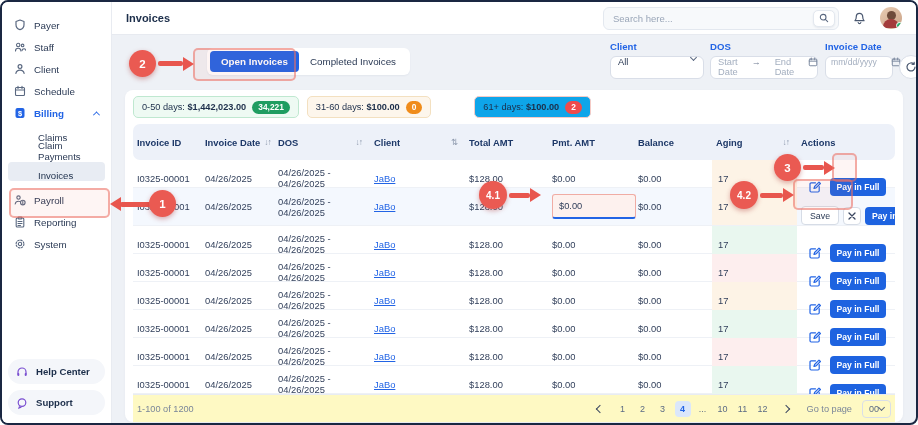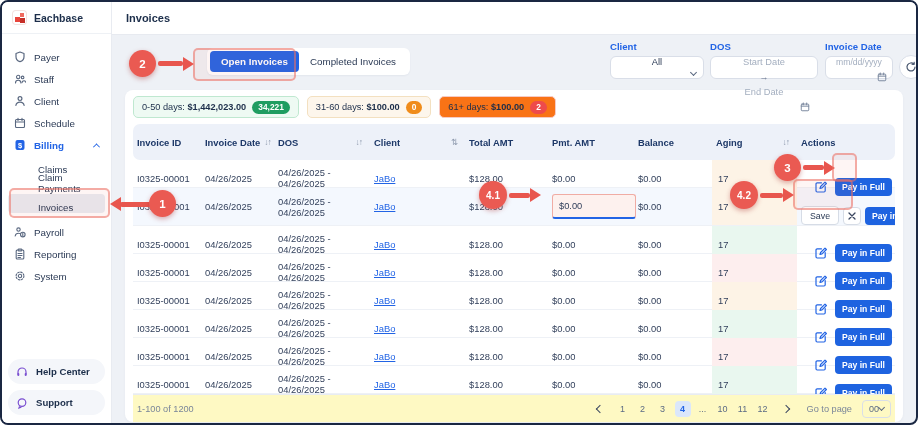--- a/index.html
+++ b/index.html
@@ -48,50 +48,50 @@
 
   .content{ flex:1; padding:0 13px; position:relative; }
 
   
   .filters-row{ height:55px; position:relative; }
   .tabs{ position:absolute; left:82px; top:13px; background:#fff; border-radius:6px; padding:3px; display:flex; align-items:center; box-shadow:0 1px 2px rgba(20,40,80,.05); }
   .tab{ font-size:9.8px; padding:5px 11px; border-radius:4px; color:#2b3a55; cursor:pointer; white-space:nowrap; }
   .tab.active{ background:#2264e5; color:#fff; font-weight:bold; }
   .fgroup{ position:absolute; top:6px; }
   .flabel{ font-size:9.6px; font-weight:bold; color:#2264e5; margin-bottom:4px; }
-  .fbox{ height:23px; background:#fff; border:1px solid #d9dee8; border-radius:6px; display:flex; align-items:center; padding:0 7px; font-size:9.3px; color:#2b3a55; gap:5px; cursor:pointer;flex-direction:column; }
+  .fbox{ height:23px; background:#fff; border:1px solid #d9dee8; border-radius:6px; display:flex; padding:0 7px; font-size:9.3px; color:#2b3a55; gap:14px; cursor:pointer; }
   .fbox .ph{ color:#a3aebf; }
   .fbox .arr{ color:#6b7890; font-size:9px; }
   .chev-dn{ width:5px; height:5px; border-right:1.4px solid #5a6880; border-bottom:1.4px solid #5a6880; transform:rotate(45deg); margin-left:auto; margin-top:-2px; }
   .cal{ color:#7d8aa0; display:flex; margin-left:auto; }
   .round-btn{ position:absolute; top:20px; left:774px; width:24px; height:24px; border-radius:50%; background:#fff; border:1px solid #d9dee8; display:flex; align-items:center; justify-content:center; color:#4a5870; cursor:pointer; }
 
   
   .card{ background:#fff; border-radius:8px; height:332px; padding:6px 8px 0; display:flex; flex-direction:column; box-shadow:0 1px 3px rgba(20,40,80,.04); }
   .chips{ display:flex; gap:8px; height:22px; margin-bottom:6px; }
   .chip{ display:flex; align-items:center; gap:6px; padding:0 8px; border-radius:5px; font-size:9.2px; color:#1c2e4a; border:1px solid; }
   .chip b{ font-weight:bold; }
   .chip .badge{ color:#fff; font-weight:bold; font-size:8.4px; padding:1.5px 6px; border-radius:8px; }
   .chip.green{ background:#eefaf3; border-color:#bfe8d0; } .chip.green .badge{ background:#1f9d61; }
   .chip.orange{ background:#fdf6ec; border-color:#f3e0c0; } .chip.orange .badge{ background:#f08c1a; }
-  .chip.red{ background:#f97316; border-color:#f5cbc6; } .chip.red .badge{ background:#ee4b4b; }
+  .chip.red{ background:#0ea5e9; border-color:#f5cbc6;margin-left:35px; } .chip.red .badge{ background:#ee4b4b; }
 
   .tgrid{ display:grid; grid-template-columns:68px 73px 96px 95px 83px 86px 78px 85px 1fr; align-items:center; }
   .thead{ background:#edf1f9; border-radius:7px; height:36px; font-size:9.4px; font-weight:bold; color:#1d3868; }
   .thead>div{ padding-left:4px; display:flex; align-items:center; }
   .thead .sb{ justify-content:space-between; padding-right:8px; }
   .sort{ color:#8d99ad; font-size:8.5px; letter-spacing:-1px; cursor:pointer; font-weight:normal; }
   .thead .inl{ gap:4px; }
   .rows{ flex:1; overflow:hidden; }
   .trow{ height:28px; font-size:9.4px; color:#33415c; border-bottom:1px solid #eef1f6; }
   .trow>div{ padding-left:4px; }
   .trow.editing{ height:38px; background:#f4f8fe; }
   .client-link{ color:#2264e5; text-decoration:underline; cursor:pointer; }
   .aging-cell{ height:100%; display:flex; align-items:center; padding-left:6px !important; }
-  .actions-cell{ display:flex; justify-content:flex-end; align-items:center; gap:6px; padding-right:3px !important;margin-top:18px; }
+  .actions-cell{ display:flex; justify-content:center; align-items:center; gap:6px; padding-right:3px !important;margin-top:18px; }
   .edit-btn{ width:17px; height:17px; display:flex; align-items:center; justify-content:center; color:#2264e5; cursor:pointer; }
   .pay-btn{ background:#1e63e0; color:#fff; font-size:8.6px; font-weight:bold; padding:4px 7px; border-radius:4px; border:0; cursor:pointer; white-space:nowrap; font-family:"Liberation Sans",sans-serif; }
   .save-btn{ background:#fff; border:1px solid #d6dce6; border-radius:4px; font-size:8.8px; color:#2b3a55; padding:3.5px 8px; cursor:pointer; font-family:"Liberation Sans",sans-serif; }
   .x-btn{ width:18px; height:18px; background:#fff; border:1px solid #d6dce6; border-radius:4px; display:flex; align-items:center; justify-content:center; color:#3a4660; cursor:pointer; }
   .pmt-input{ width:84px; height:25px; background:#fdf1ee; border:1.5px solid #f0aca4; border-bottom:2px solid #2264e5; border-radius:3px; font-size:9.3px; color:#33415c; padding:0 6px; outline:0; font-family:"Liberation Sans",sans-serif; }
 
   .pager{ height:28px; border-top:1px solid #e8ecf2; display:flex; align-items:center; justify-content:space-between; padding:0 4px; background:#fef9c3; }
   .pg-info{ font-size:9.2px; color:#7a8699; }
   .pg-right{ display:flex; align-items:center; gap:4px; }
   .pg-num{ min-width:16px; height:16px; display:flex; align-items:center; justify-content:center; font-size:9px; color:#5b6b84; border-radius:4px; cursor:pointer; padding:0 2px; }
@@ -112,28 +112,20 @@
   .ahead{ width:0; height:0; border-top:7px solid transparent; border-bottom:7px solid transparent; }
   .ahead.r{ border-left:11px solid #e8564e; }
   .ahead.l{ border-right:11px solid #e8564e; }
 </style>
 </head>
 <body>
 
 <div class="window">
 
   <aside class="sidebar">
-    <div class="logo-row">
-      <span class="logo-mark">
-          <i></i>
-          <i></i>
-          <i></i>
-        </span>
-      <span class="brand">Eachbase</span>
-    </div>
     <nav class="nav">
       <div class="nav-item">
         <svg width="12" height="12" viewBox="0 0 12 12" fill="none" stroke="currentColor" stroke-width="1.2" stroke-linejoin="round">
             <path d="M6 1l4 1.5v3.2c0 2.4-1.7 4.2-4 4.9-2.3-.7-4-2.5-4-4.9V2.5z"></path>
           </svg>
         <span>Payer</span>
       </div>
       <div class="nav-item">
         <svg width="12" height="12" viewBox="0 0 12 12" fill="none" stroke="currentColor" stroke-width="1.1" stroke-linecap="round">
             <circle cx="4.2" cy="4" r="1.7"></circle>
@@ -215,20 +207,42 @@
             <path d="M3.4 9.8 3 11l2-.8" fill="currentColor"></path>
           </svg>
         <span>Support</span>
       </div>
     </div>
   </aside>
 
   <div class="main">
     <div class="topbar">
       <span class="page-title">Invoices</span>
+      <div class="topbar-right">
+        <div class="searchbox">
+          <input placeholder="Search here..." style="">
+          <span class="search-btn">
+            <svg width="10" height="10" viewBox="0 0 12 12" fill="none" stroke="currentColor" stroke-width="1.3" stroke-linecap="round">
+                <circle cx="5" cy="5" r="3.4"></circle>
+                <path d="M7.6 7.6 10.4 10.4"></path>
+              </svg>
+          </span>
+        </div>
+        <span class="bell">
+          <svg width="13" height="13" viewBox="0 0 12 12" fill="none" stroke="currentColor" stroke-width="1.1" stroke-linecap="round" stroke-linejoin="round">
+              <path d="M6 1.3c-1.9 0-3 1.4-3 3.3 0 2.1-.7 2.9-1.2 3.4h8.4C9.7 7.5 9 6.7 9 4.6c0-1.9-1.1-3.3-3-3.3z"></path>
+              <path d="M4.8 9.8a1.25 1.25 0 0 0 2.4 0"></path>
+            </svg>
+        </span>
+        <span class="avatar">
+          <span class="head"></span>
+            <span class="body"></span>
+            <span class="dot"></span>
+        </span>
+      </div>
     </div>
 
     <div class="content">
       <div class="filters-row">
         <div class="tabs">
           <span class="tab active">Open Invoices</span>
           <span class="tab">Completed Invoices</span>
         </div>
 
         <div class="fgroup" style="left:485px; width:94px;">

